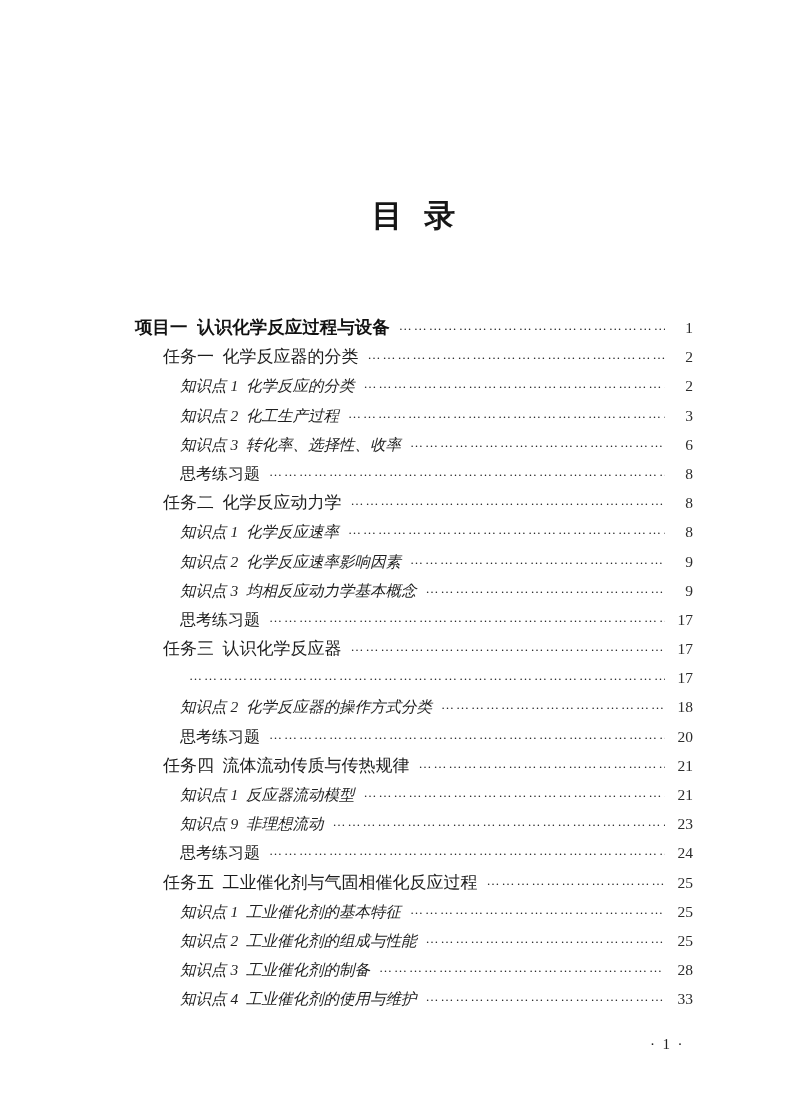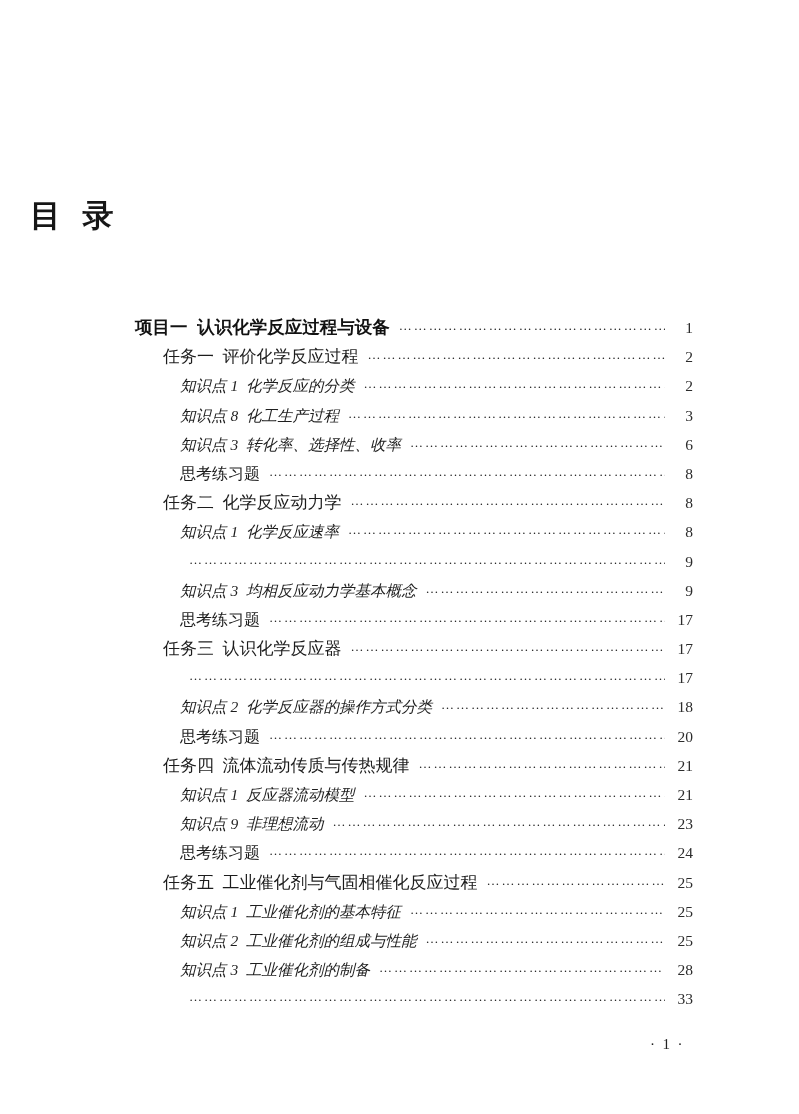--- a/index.html
+++ b/index.html
@@ -15,21 +15,21 @@
     overflow: hidden;
     font-family: "Liberation Serif", serif;
     color: #1b1b1b;
   }
   .doc-title {
     position: absolute;
     top: 197px;
     left: 30px;
     right: 0;
     margin: 0;
-    text-align: left;
+    text-align: center;
     font-family: "Liberation Serif", serif;
     font-weight: bold;
     font-size: 31px;
     line-height: 38px;
     letter-spacing: 2px;
     white-space: pre;
     color: #161616;
   }
   .toc-list {
     position: absolute;
@@ -115,33 +115,33 @@
   <h1 class="doc-title">目  录</h1>
 
   <div class="toc-list" id="toc">
   <div class="toc-row kind-project">
     <span class="toc-label">项目一  认识化学反应过程与设备</span>
     <span class="toc-leader">………………………………………………………………………………………………………………………………………………</span>
     <span class="toc-pagenum">1</span>
   </div>
 
   <div class="toc-row kind-task">
-    <span class="toc-label">任务一  评价化学反应过程</span>
+    <span class="toc-label">任务一  化学反应器的分类</span>
     <span class="toc-leader">………………………………………………………………………………………………………………………………………………</span>
     <span class="toc-pagenum">2</span>
   </div>
 
   <div class="toc-row kind-point">
     <span class="toc-label">知识点 1  化学反应的分类</span>
     <span class="toc-leader">………………………………………………………………………………………………………………………………………………</span>
     <span class="toc-pagenum">2</span>
   </div>
 
   <div class="toc-row kind-point">
-    <span class="toc-label">知识点 8  化工生产过程</span>
+    <span class="toc-label">知识点 2  化工生产过程</span>
     <span class="toc-leader">………………………………………………………………………………………………………………………………………………</span>
     <span class="toc-pagenum">3</span>
   </div>
 
   <div class="toc-row kind-point">
     <span class="toc-label">知识点 3  转化率、选择性、收率</span>
     <span class="toc-leader">………………………………………………………………………………………………………………………………………………</span>
     <span class="toc-pagenum">6</span>
   </div>
 
@@ -157,20 +157,21 @@
     <span class="toc-pagenum">8</span>
   </div>
 
   <div class="toc-row kind-point">
     <span class="toc-label">知识点 1  化学反应速率</span>
     <span class="toc-leader">………………………………………………………………………………………………………………………………………………</span>
     <span class="toc-pagenum">8</span>
   </div>
 
   <div class="toc-row kind-point">
+    <span class="toc-label">知识点 2  化学反应速率影响因素</span>
     <span class="toc-leader">………………………………………………………………………………………………………………………………………………</span>
     <span class="toc-pagenum">9</span>
   </div>
 
   <div class="toc-row kind-point">
     <span class="toc-label">知识点 3  均相反应动力学基本概念</span>
     <span class="toc-leader">………………………………………………………………………………………………………………………………………………</span>
     <span class="toc-pagenum">9</span>
   </div>
 
@@ -245,19 +246,20 @@
     <span class="toc-pagenum">25</span>
   </div>
 
   <div class="toc-row kind-point">
     <span class="toc-label">知识点 3  工业催化剂的制备</span>
     <span class="toc-leader">………………………………………………………………………………………………………………………………………………</span>
     <span class="toc-pagenum">28</span>
   </div>
 
   <div class="toc-row kind-point">
+    <span class="toc-label">知识点 4  工业催化剂的使用与维护</span>
     <span class="toc-leader">………………………………………………………………………………………………………………………………………………</span>
     <span class="toc-pagenum">33</span>
   </div>
 </div>
 
   <div class="doc-footer">·  1  ·</div>
 </div>
 
 </body></html>

